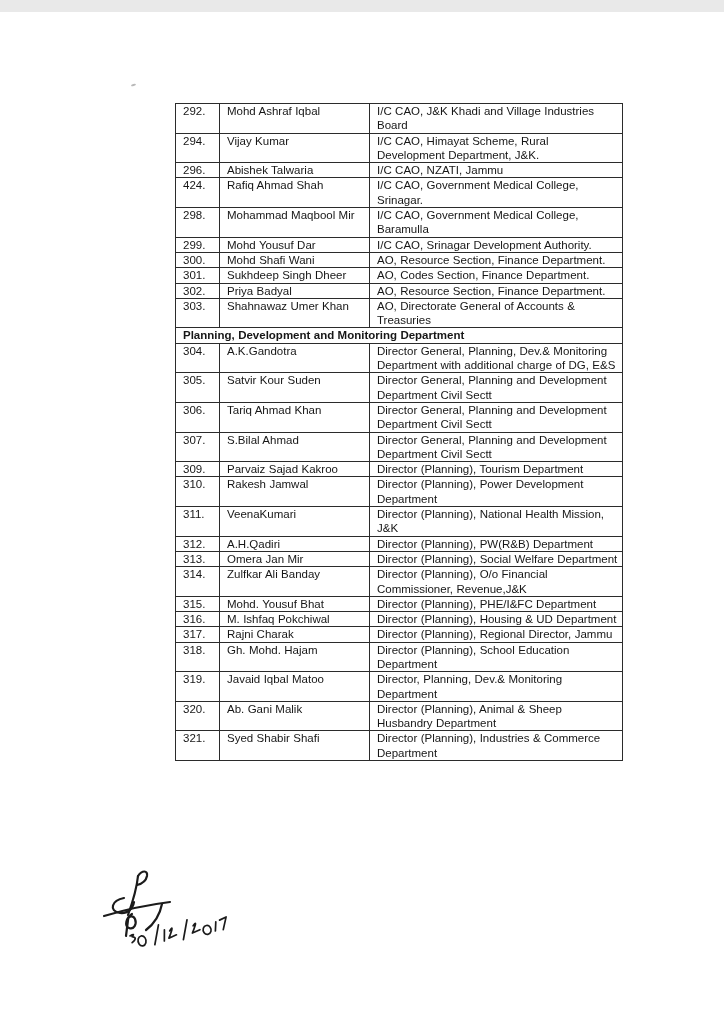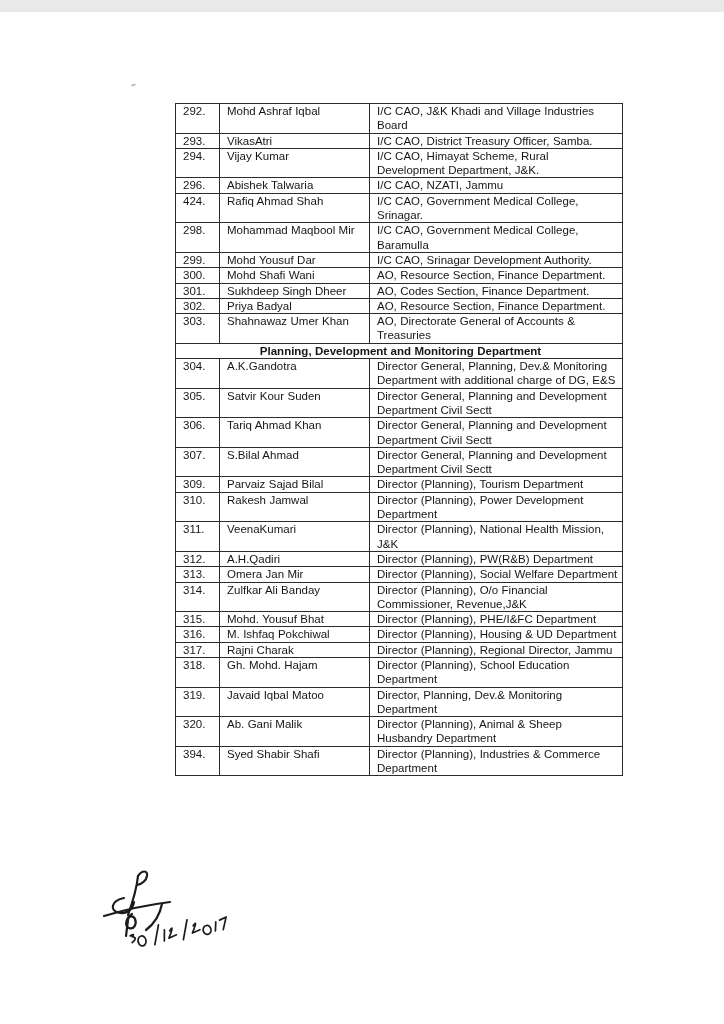--- a/index.html
+++ b/index.html
@@ -28,21 +28,21 @@
   table.roster td {
     border:1.5px solid #2b2b2b;
     padding:0 4px 0 7px;
     vertical-align:top;
     letter-spacing:0;
     word-spacing:0.2px;
   }
   td.no { padding-left:8px; }
   td.section-cell {
     font-weight:bold;
-    text-align:center;
+    text-align:left;
     padding:0 2px;
     letter-spacing:0.1px;
   }
   .signature-svg {
     position:absolute; left:96px; top:846px;
     width:150px; height:95px;
   }
   .signature-svg path {
     fill:none;
     stroke:#1b1b1b;
@@ -65,25 +65,20 @@
       <col style="width:150px">
       <col style="width:253px">
     </colgroup>
     <tbody id="roster-body">
         <tr>
           <td class="no">292.</td>
           <td class="name">Mohd Ashraf Iqbal</td>
           <td class="designation">I/C CAO, J&amp;K Khadi and Village Industries Board</td>
         </tr>
         <tr>
-          <td class="no">293.</td>
-          <td class="name">VikasAtri</td>
-          <td class="designation">I/C CAO, District Treasury Officer, Samba.</td>
-        </tr>
-        <tr>
           <td class="no">294.</td>
           <td class="name">Vijay Kumar</td>
           <td class="designation">I/C CAO, Himayat Scheme, Rural Development Department, J&amp;K.</td>
         </tr>
         <tr>
           <td class="no">296.</td>
           <td class="name">Abishek Talwaria</td>
           <td class="designation">I/C CAO, NZATI, Jammu</td>
         </tr>
         <tr>
@@ -139,21 +134,21 @@
           <td class="name">Tariq Ahmad Khan</td>
           <td class="designation">Director General, Planning and Development Department Civil Sectt</td>
         </tr>
         <tr>
           <td class="no">307.</td>
           <td class="name">S.Bilal Ahmad</td>
           <td class="designation">Director General, Planning and Development Department Civil Sectt</td>
         </tr>
         <tr>
           <td class="no">309.</td>
-          <td class="name">Parvaiz Sajad Bilal</td>
+          <td class="name">Parvaiz Sajad Kakroo</td>
           <td class="designation">Director (Planning), Tourism Department</td>
         </tr>
         <tr>
           <td class="no">310.</td>
           <td class="name">Rakesh Jamwal</td>
           <td class="designation">Director (Planning), Power Development Department</td>
         </tr>
         <tr>
           <td class="no">311.</td>
           <td class="name">VeenaKumari</td>
@@ -198,21 +193,21 @@
           <td class="no">319.</td>
           <td class="name">Javaid Iqbal Matoo</td>
           <td class="designation">Director, Planning, Dev.&amp; Monitoring Department</td>
         </tr>
         <tr>
           <td class="no">320.</td>
           <td class="name">Ab. Gani Malik</td>
           <td class="designation">Director (Planning), Animal &amp; Sheep Husbandry Department</td>
         </tr>
         <tr>
-          <td class="no">394.</td>
+          <td class="no">321.</td>
           <td class="name">Syed Shabir Shafi</td>
           <td class="designation">Director (Planning), Industries &amp; Commerce Department</td>
         </tr>
       </tbody>
   </table>
 
   <svg class="signature-svg" viewBox="0 0 150 95" aria-label="30/12/2017">
     <g>
       <path class="sig-main" d="M42,18 C41,28 37,43 32,57"></path>
       <path class="sig-main" d="M42,18 C46,12 52,12 51,18 C50,23 45,26 41,27"></path>

